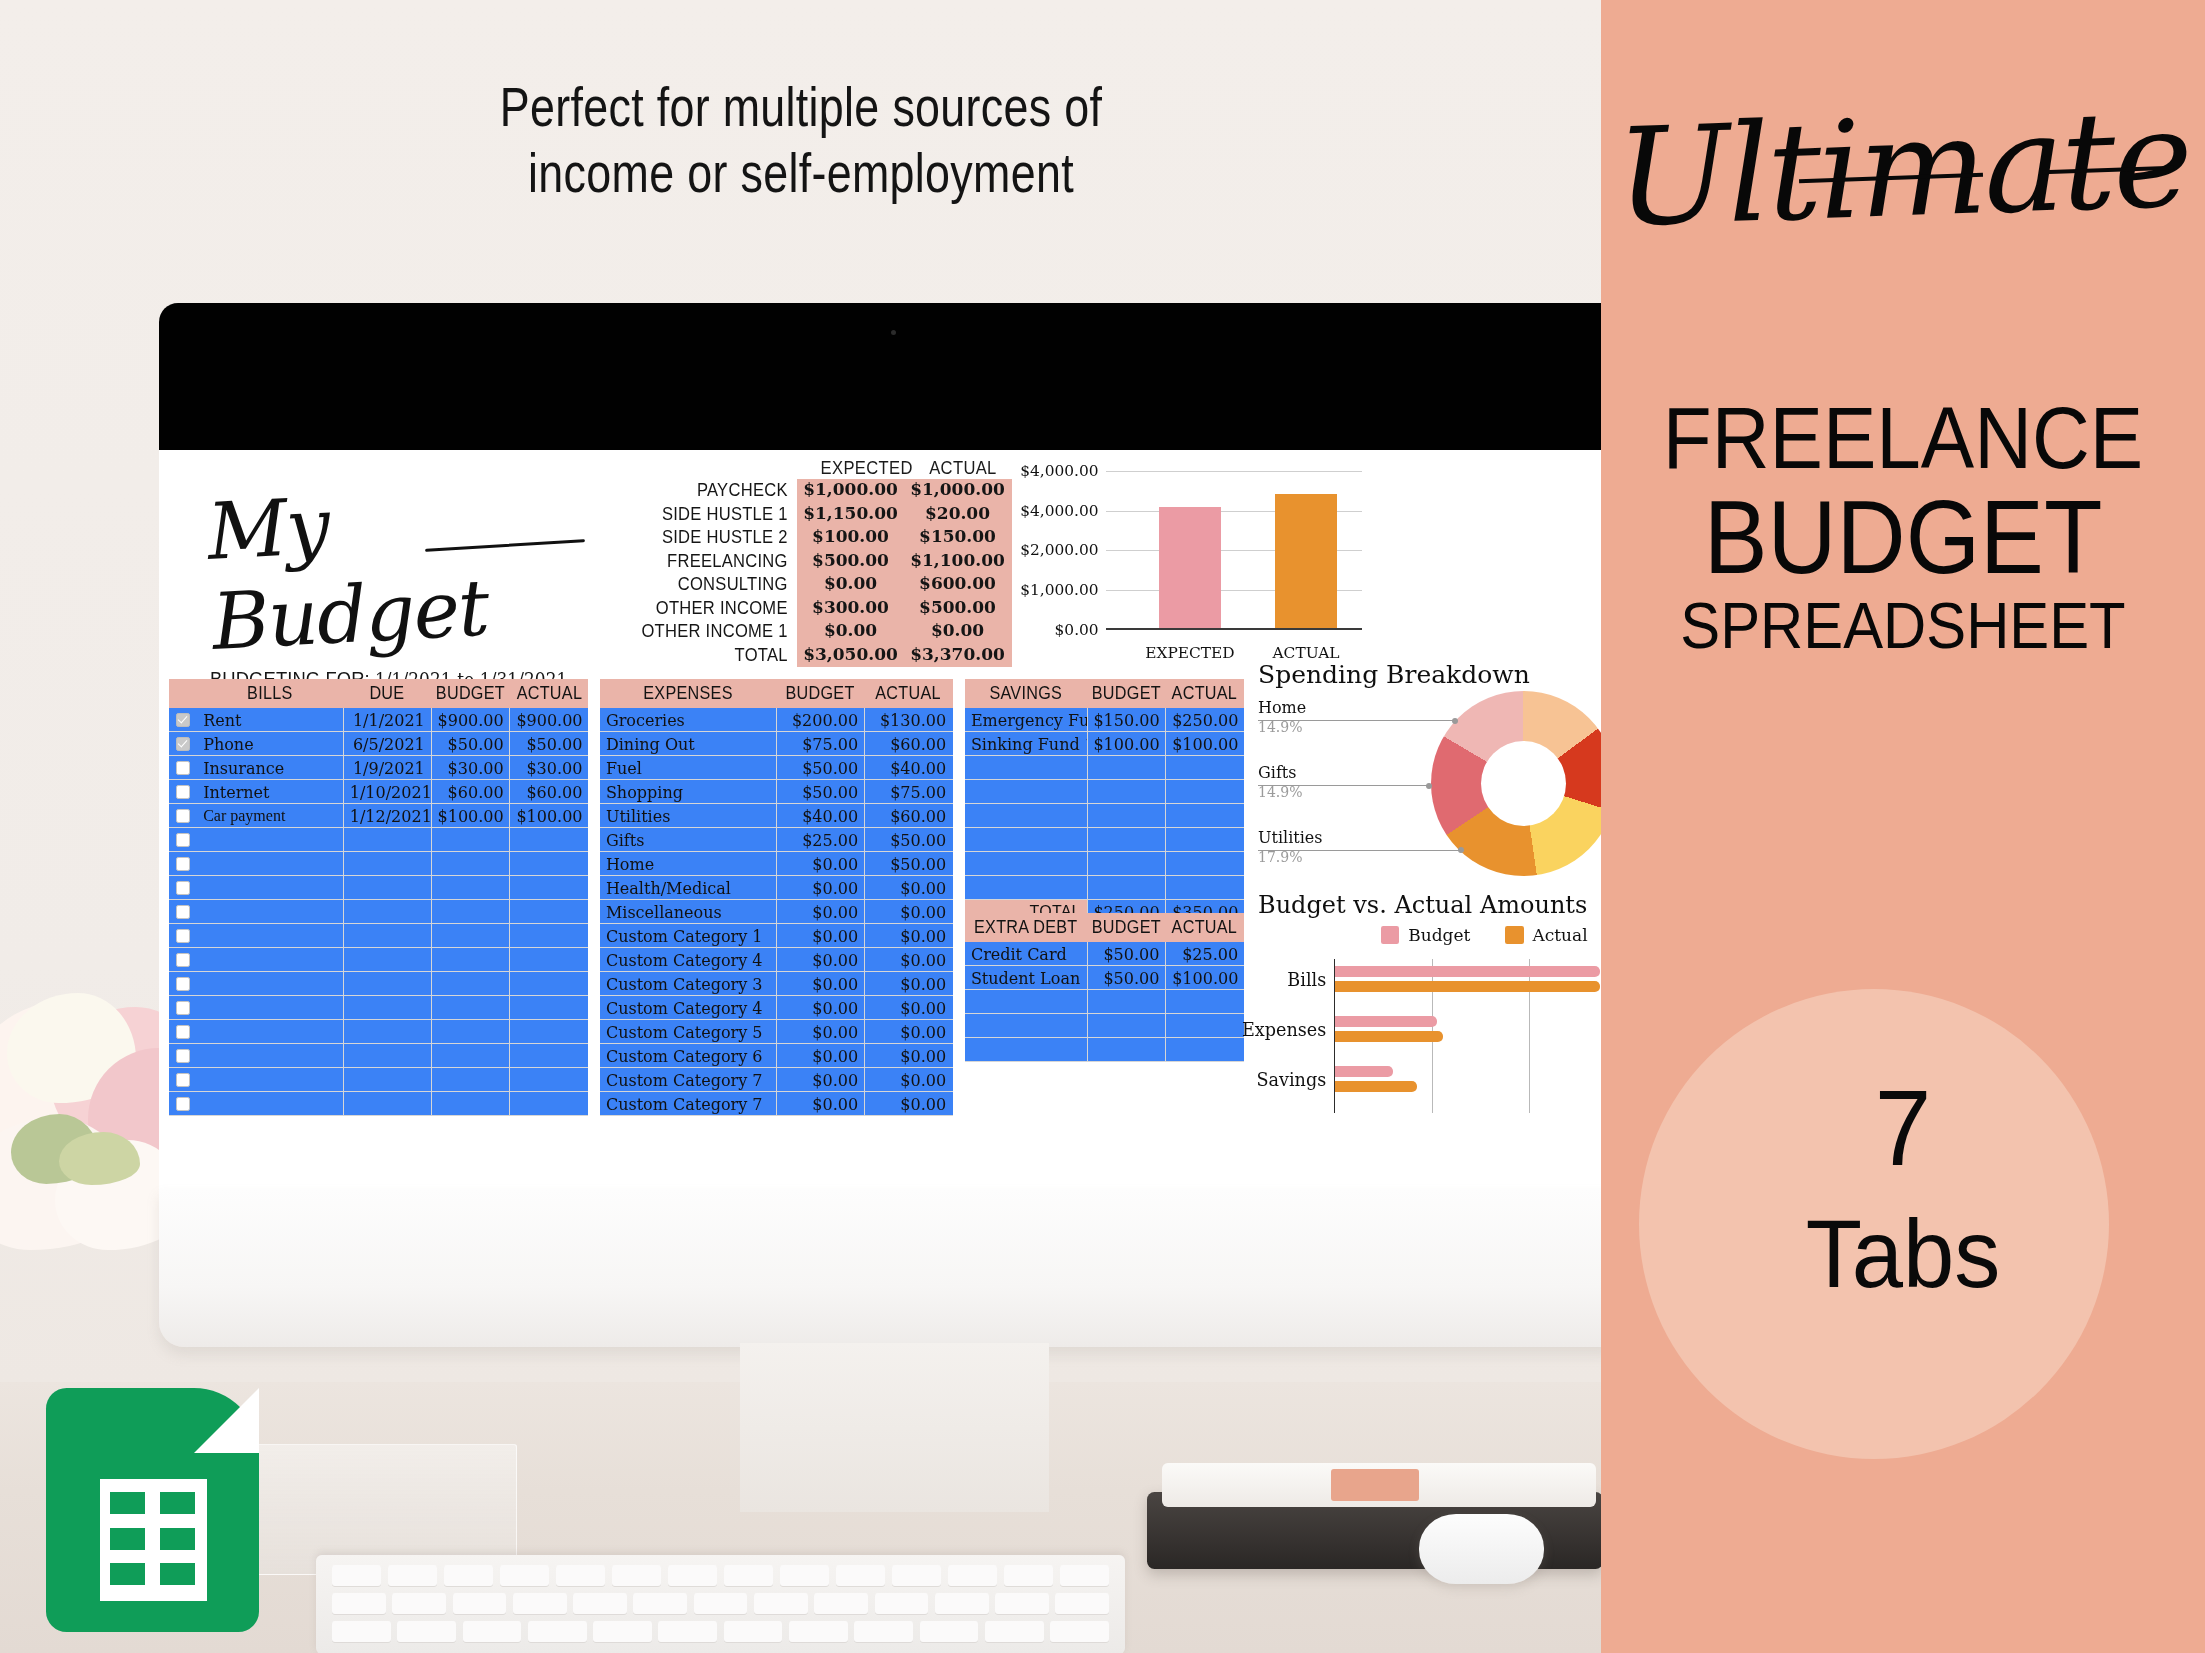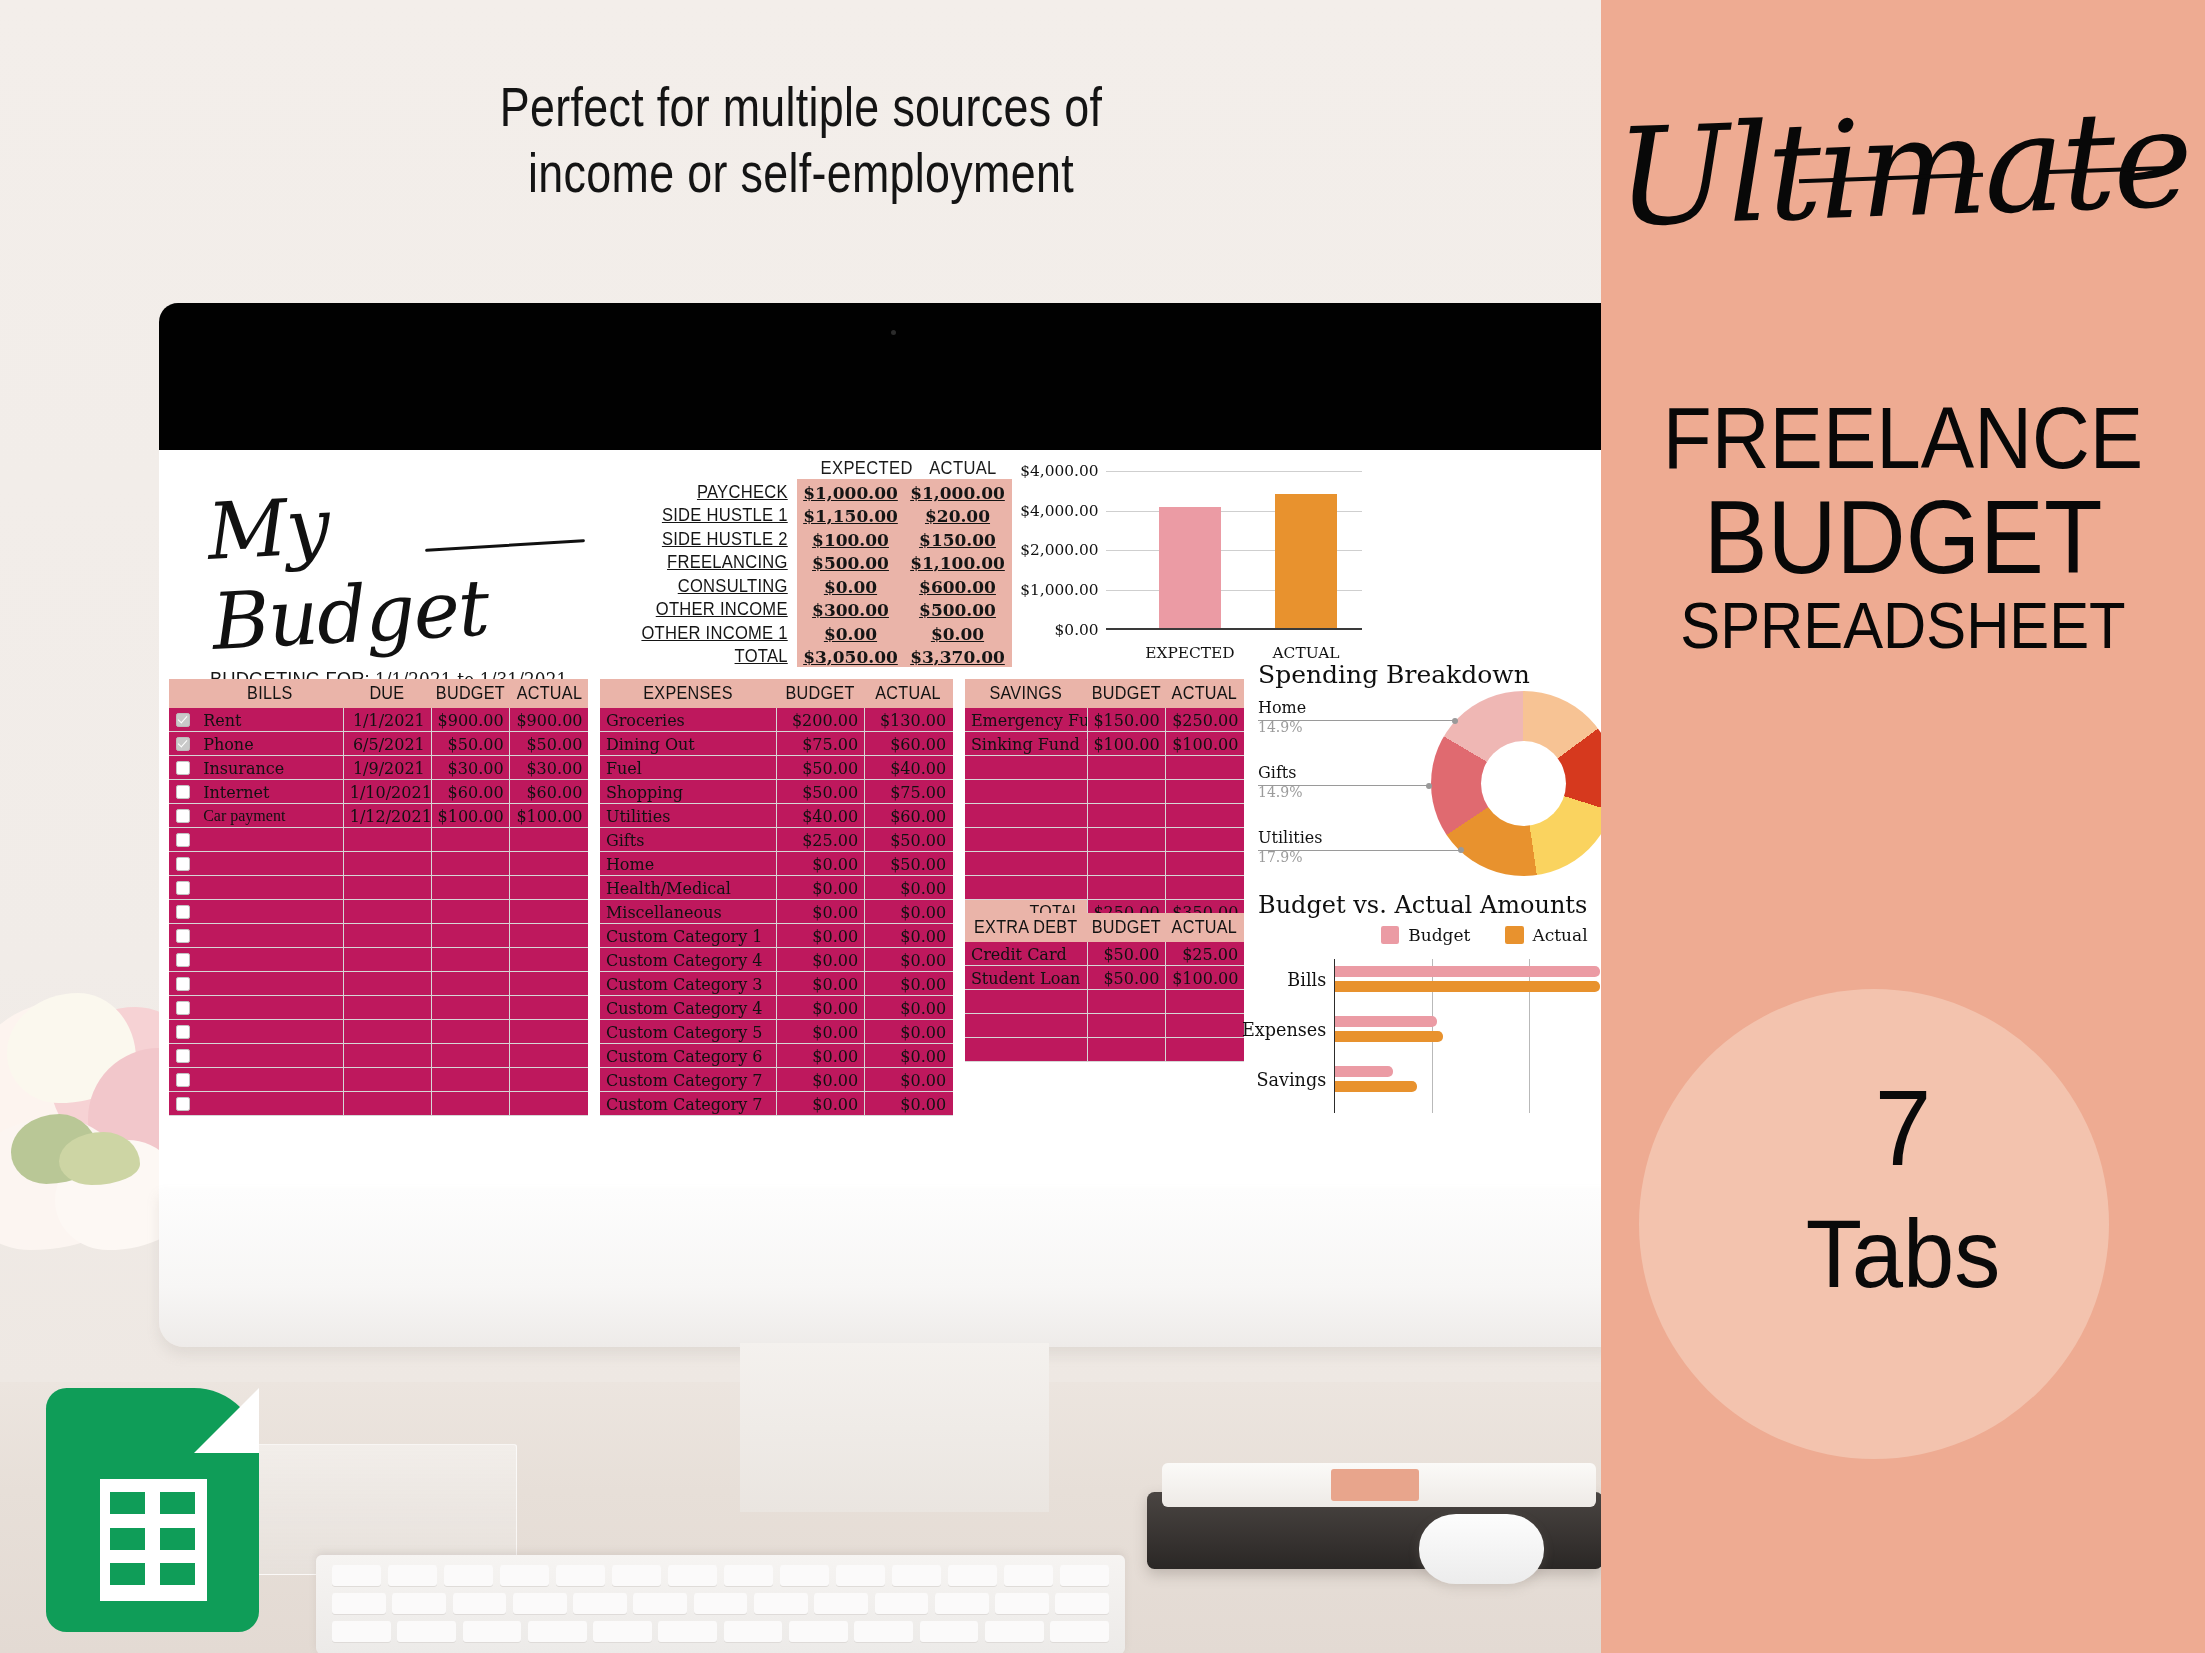--- a/index.html
+++ b/index.html
@@ -84,42 +84,42 @@
 
   
   .income{position:absolute;left:441px;top:7.4px;width:412px;}
   .income-head{display:flex;font-size:18.4px;color:#1b1b1b;letter-spacing:0.4px;
     transform:scaleX(.9);transform-origin:100% 50%;}
   .income-head span{text-align:center;}
   .inc-lbl-col{width:197px;}
   .inc-col{width:107px;}
   .income-body{position:relative;}
   .income-fill{position:absolute;left:197px;top:0;width:215px;height:100%;background:#eab4a9;}
-  .inc-row{display:flex;position:relative;height:23.5px;align-items:flex-end;font-size:18.4px;color:#151515;text-decoration:underline;}
+  .inc-row{display:flex;position:relative;height:23.5px;align-items:flex-start;font-size:18.4px;color:#151515;}
   .inc-row .lbl{width:197px;text-align:right;padding-right:10.3px;box-sizing:border-box;
      transform:scaleX(.9);transform-origin:100% 50%;letter-spacing:0.3px;white-space:nowrap;}
   .inc-row .v{width:107px;text-align:center;font-family:"DejaVu Serif",serif;font-size:17px;font-weight:bold;}
 
   
   .barchart{position:absolute;left:862px;top:13.2px;width:345px;height:200px;}
   .bc-plot{position:absolute;left:85px;top:7.4px;right:4.4px;height:159px;}
   .bc-grid{position:absolute;left:0;right:0;height:0.7px;background:#cfcfcf;}
   .bc-axis{position:absolute;left:0;right:0;bottom:0;height:1.5px;background:#3a3a3a;}
   .bc-ylab{position:absolute;right:100%;margin-right:7.4px;transform:translateY(-50%);
     font-family:"DejaVu Serif",serif;font-size:15.4px;color:#111;white-space:nowrap;}
   .bc-bar{position:absolute;bottom:1.5px;width:62px;}
   .bc-xlab{position:absolute;top:173px;font-family:"DejaVu Serif",serif;font-size:15.4px;color:#111;
     text-align:center;width:110px;}
 
   
   .tbl{position:absolute;font-size:0;}
   .tbl .hrow{display:flex;background:#eab4a9;}
   .tbl .hrow div{font-size:17.6px;color:#131313;text-align:center;padding:3.7px 0 4.4px;
     letter-spacing:0.3px;transform:scaleX(.92);}
-  .tbl .r{display:flex;border-bottom:0.7px solid #d6d6d6;background:#be185d;}
+  .tbl .r{display:flex;border-bottom:0.7px solid #d6d6d6;background:#3b82f6;}
   .tbl .r div{font-size:16px;color:#111;font-family:"DejaVu Serif",serif;padding:2.9px 5.9px;
     box-sizing:border-box;height:23px;overflow:hidden;white-space:nowrap;}
   .tbl .r .num{text-align:right;border-left:0.7px solid #d6d6d6;}
   .chk{width:28px;border-left:none !important;display:flex;align-items:center;justify-content:center;}
   .chkbox{width:14px;height:14px;border:1.5px solid #c3c3c3;border-radius:2.2px;background:#fff;
     position:relative;box-sizing:border-box;}
   .chkbox.on{background:#c9c9c9;border-color:#bdbdbd;}
   .chkbox.on:after{content:"";position:absolute;left:2.9px;top:0px;width:4.4px;height:8px;
     border:solid #fff;border-width:0 1.9px 1.9px 0;transform:rotate(42deg);}
   .totrow div:first-child{background:#eab4a9;font-family:"Liberation Sans",sans-serif !important;

